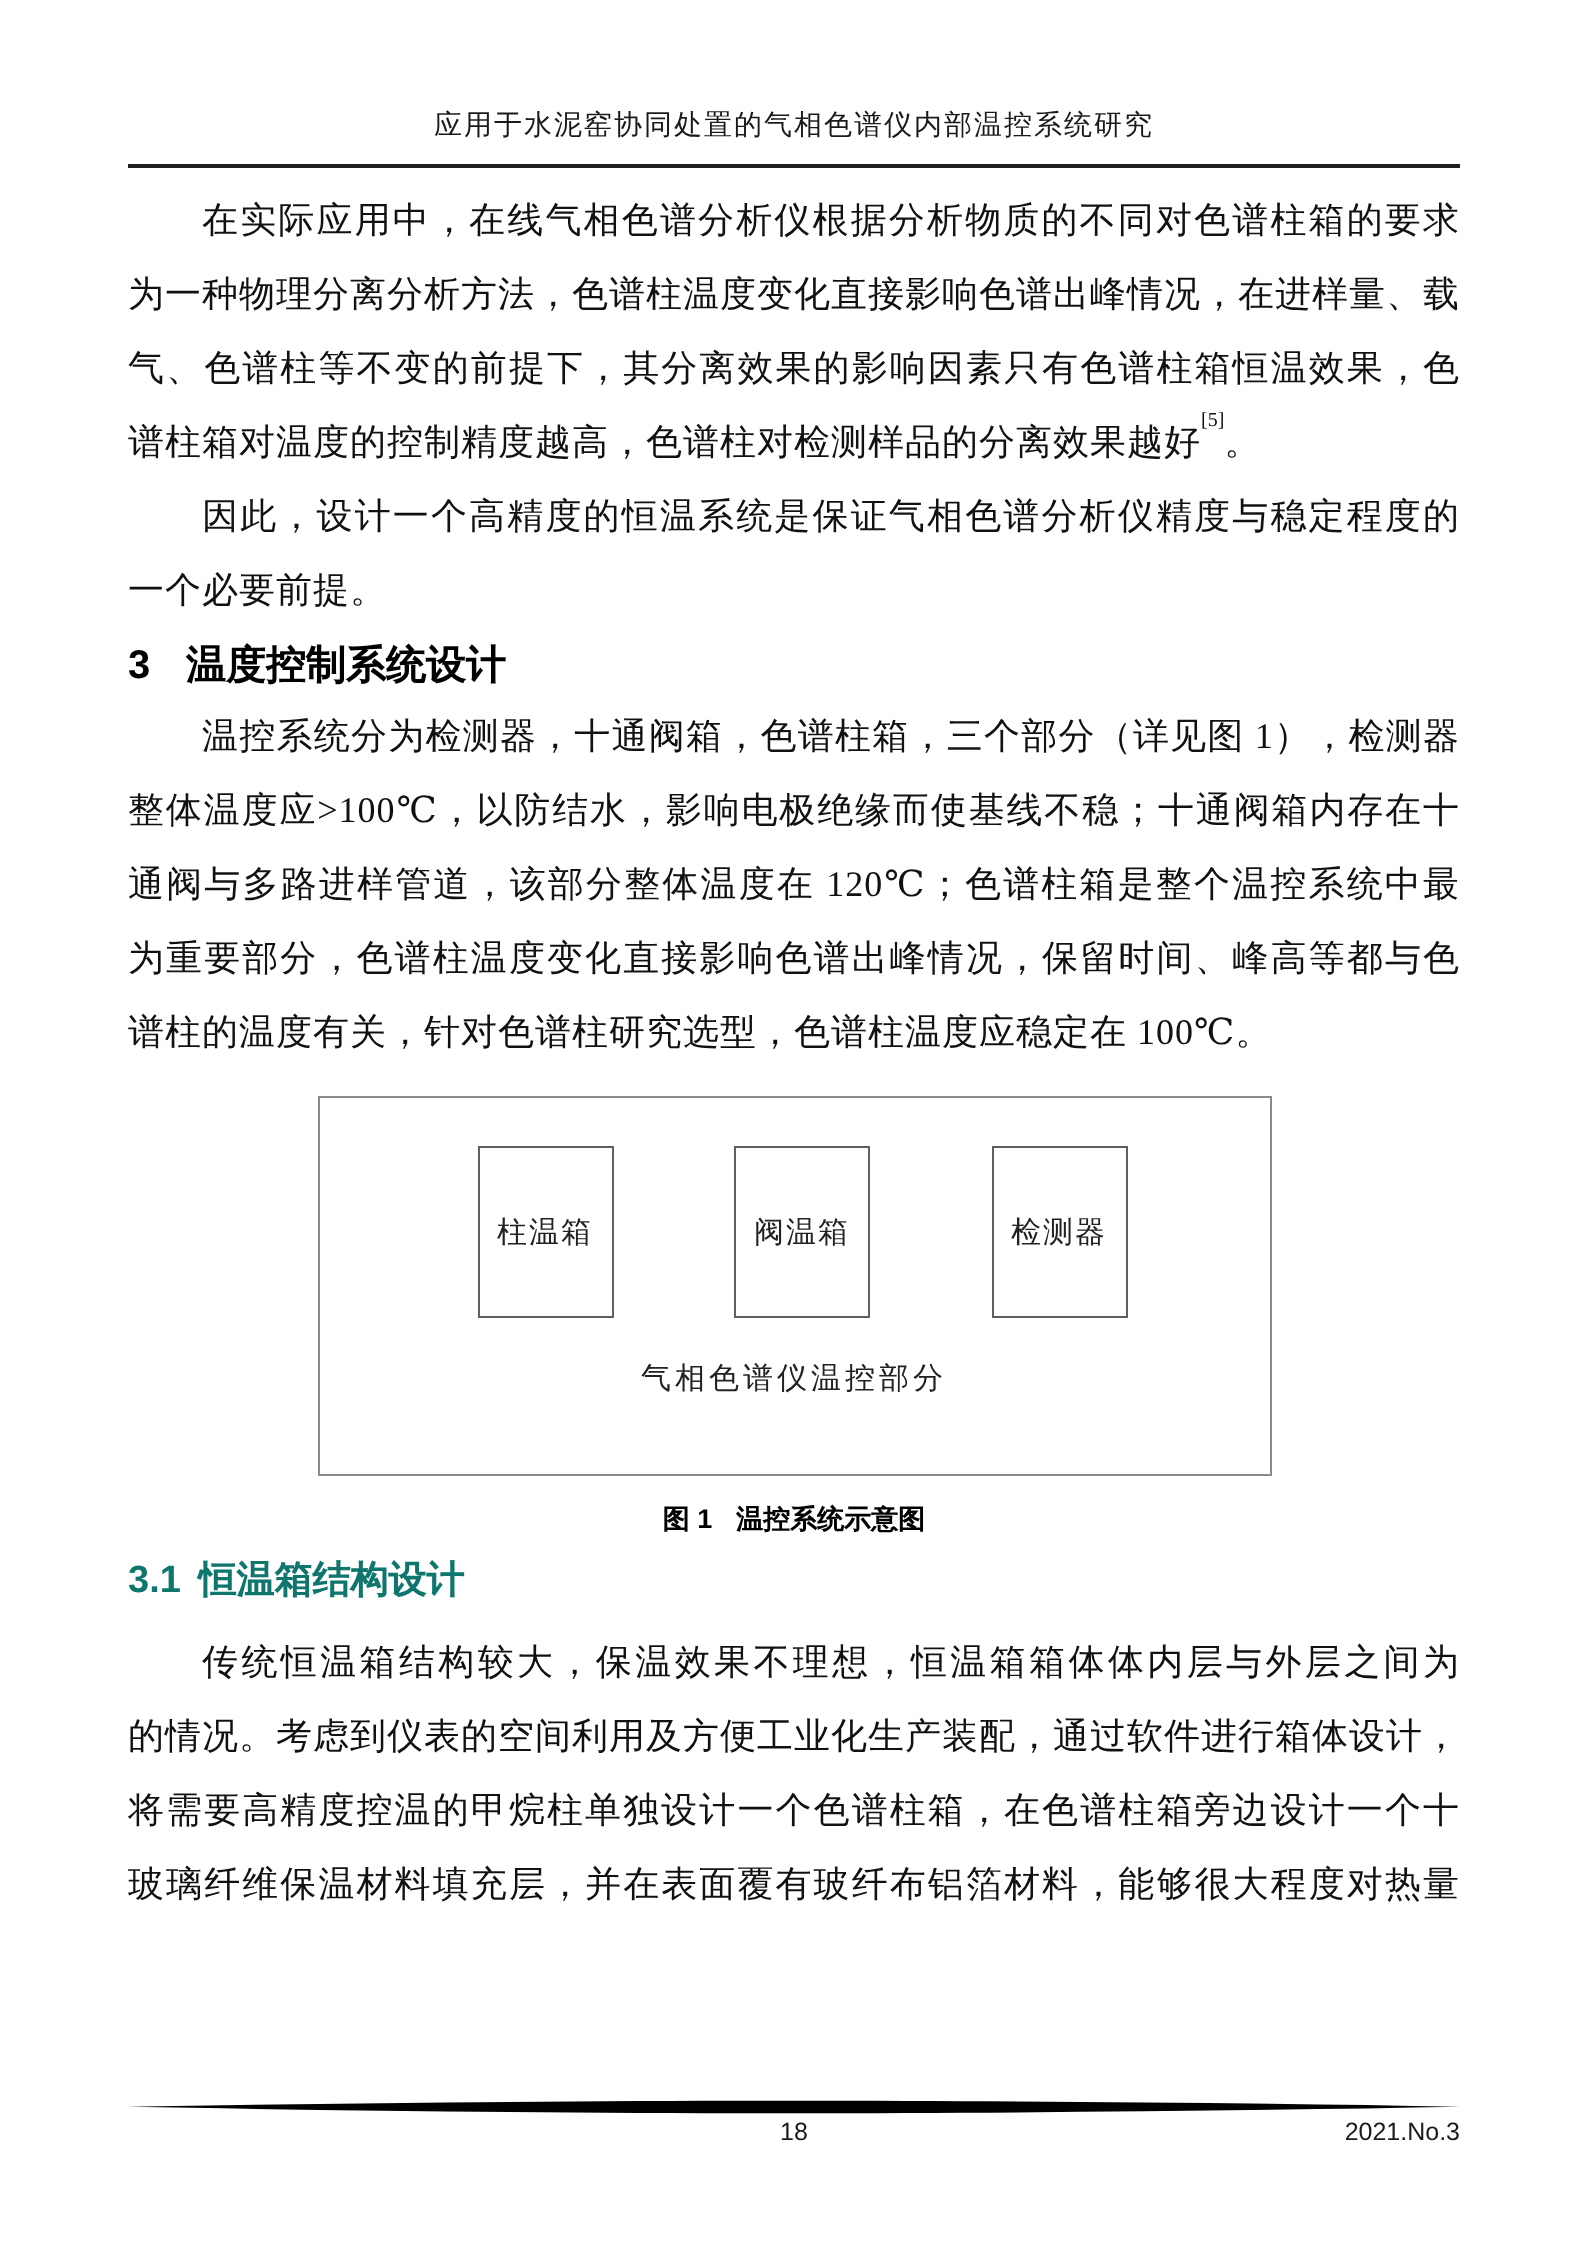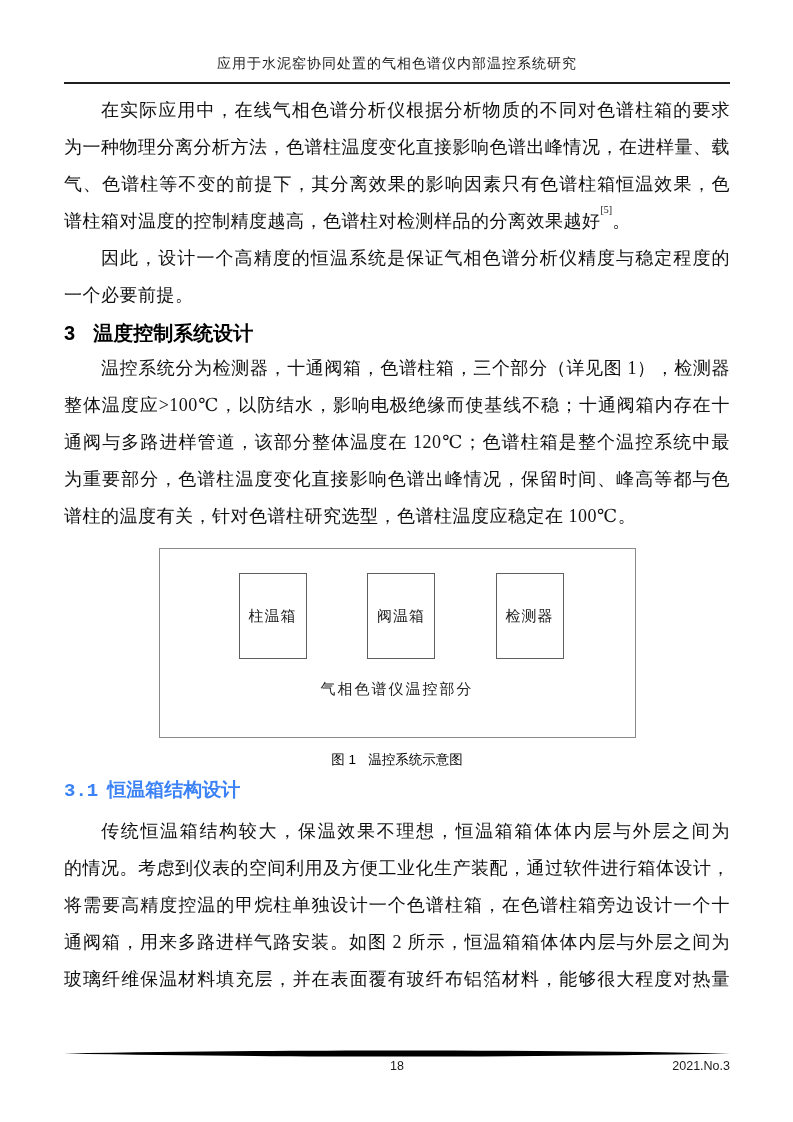--- a/index.html
+++ b/index.html
@@ -50,27 +50,27 @@
   .h1 {
     font-family:"Liberation Sans","DejaVu Sans",sans-serif;
     font-weight:bold;
     font-size:20px;
     line-height:30px;
     margin:4px 0 2px 0;
     display:flex; gap:18px;
     color:#000;
   }
   .h2 {
-    font-family:Liberation Mono, monospace;
+    font-family:Liberation Sans, sans-serif;
     font-weight:bold;
     font-size:19px;
     line-height:28px;
     margin:7px 0 8px 0;
     display:flex; gap:9px;
-    color:#3b82f6;
+    color:#0f766e;
   }
 
   .figure-frame {
     width:477px; height:190px;
     margin:13px auto 0 auto;
     border:1px solid #8a8a8a;
     padding:24px 71px 0 79px;
   }
   .figure-row {
     display:flex;
@@ -91,21 +91,21 @@
     color:#222;
     letter-spacing:2px;
     
     margin-left:-8px;
   }
 
   .caption {
     margin-top:12px;
     text-align:center;
     font-family:"Liberation Sans","DejaVu Sans",sans-serif;
-    font-weight:normal;
+    font-weight:bold;
     font-size:13.5px;
     line-height:20px;
     color:#000;
   }
   .caption .tag { margin-right:12px; }
 
   .footer {
     position:absolute;
     left:64px; right:63px;
     top:1050px;
@@ -178,21 +178,20 @@
 
       <div class="h2">
         <span>3.1</span>
           <span>恒温箱结构设计</span>
       </div>
 
       <div>
         <div class="line indent">传统恒温箱结构较大，保温效果不理想，恒温箱箱体体内层与外层之间为</div>
         <div class="line">的情况。考虑到仪表的空间利用及方便工业化生产装配，通过软件进行箱体设计，</div>
         <div class="line">将需要高精度控温的甲烷柱单独设计一个色谱柱箱，在色谱柱箱旁边设计一个十</div>
-        <div class="line">通阀箱，用来多路进样气路安装。如图 2 所示，恒温箱箱体体内层与外层之间为</div>
         <div class="line">玻璃纤维保温材料填充层，并在表面覆有玻纤布铝箔材料，能够很大程度对热量</div>
       </div>
 
     </div>
   </div>
 
   <div class="footer">
     <svg class="footer-rule-svg" viewBox="0 0 666 7" preserveAspectRatio="none">
       <path d="M0,3.4 C110,1.4 230,0.4 333,0.4 C440,0.4 560,1.4 666,3.4 C560,5.4 440,6.6 333,6.6 C230,6.6 110,5.4 0,3.4 Z" fill="#000000"></path>
     </svg>

